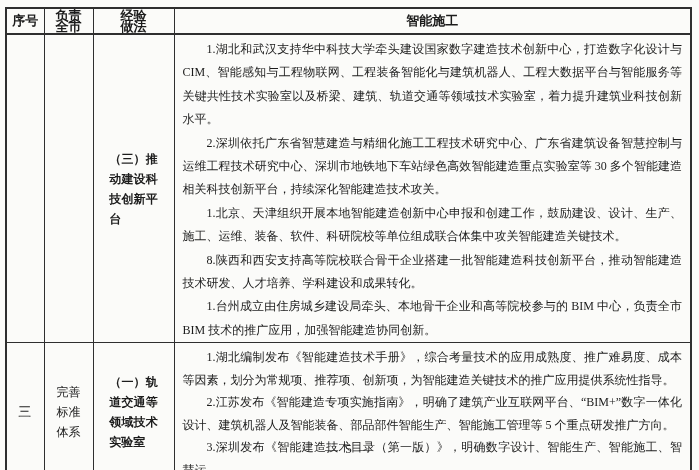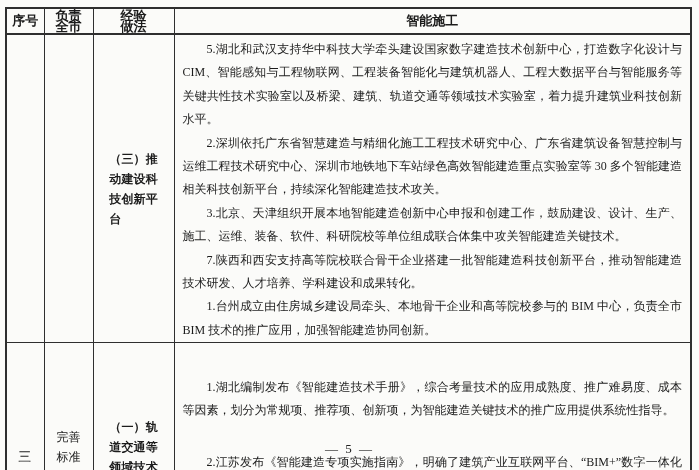--- a/index.html
+++ b/index.html
@@ -63,21 +63,21 @@
   td.cell-practices {
     vertical-align: top;
     padding: 3px 8px 0 8px;
     font-size: 12px;
   }
   .cell-practices p {
     text-indent: 2em;
     text-align: justify;
     line-height: 23.4px;
   }
-  tr.row-2 .cell-practices p { line-height: 22.5px; margin-top: 30px; }
+  tr.row-2 .cell-practices p { line-height: 22.5px; }
 
   tr.row-1 td { height: 281px; }
   tr.row-2 td { height: 116px; }
 
   .page-number {
     position: absolute;
     left: 0; top: 441px;
     width: 100%;
     text-align: center;
     font-size: 13px;
@@ -112,24 +112,24 @@
     <tbody>
       <tr class="row-1">
         <td class="cell-serial"></td>
         <td class="cell-task">
           <div class="task-wrap"></div>
         </td>
         <td class="cell-measure">
           <div class="measure-wrap">（三）推动建设科技创新平台</div>
         </td>
         <td class="cell-practices">
-          <p>5.湖北和武汉支持华中科技大学牵头建设国家数字建造技术创新中心，打造数字化设计与 CIM、智能感知与工程物联网、工程装备智能化与建筑机器人、工程大数据平台与智能服务等关键共性技术实验室以及桥梁、建筑、轨道交通等领域技术实验室，着力提升建筑业科技创新水平。</p>
+          <p>1.湖北和武汉支持华中科技大学牵头建设国家数字建造技术创新中心，打造数字化设计与 CIM、智能感知与工程物联网、工程装备智能化与建筑机器人、工程大数据平台与智能服务等关键共性技术实验室以及桥梁、建筑、轨道交通等领域技术实验室，着力提升建筑业科技创新水平。</p>
           <p>2.深圳依托广东省智慧建造与精细化施工工程技术研究中心、广东省建筑设备智慧控制与运维工程技术研究中心、深圳市地铁地下车站绿色高效智能建造重点实验室等 30 多个智能建造相关科技创新平台，持续深化智能建造技术攻关。</p>
-          <p>3.北京、天津组织开展本地智能建造创新中心申报和创建工作，鼓励建设、设计、生产、施工、运维、装备、软件、科研院校等单位组成联合体集中攻关智能建造关键技术。</p>
-          <p>7.陕西和西安支持高等院校联合骨干企业搭建一批智能建造科技创新平台，推动智能建造技术研发、人才培养、学科建设和成果转化。</p>
+          <p>1.北京、天津组织开展本地智能建造创新中心申报和创建工作，鼓励建设、设计、生产、施工、运维、装备、软件、科研院校等单位组成联合体集中攻关智能建造关键技术。</p>
+          <p>8.陕西和西安支持高等院校联合骨干企业搭建一批智能建造科技创新平台，推动智能建造技术研发、人才培养、学科建设和成果转化。</p>
           <p>1.台州成立由住房城乡建设局牵头、本地骨干企业和高等院校参与的 BIM 中心，负责全市 BIM 技术的推广应用，加强智能建造协同创新。</p>
         </td>
       </tr>
       <tr class="row-2">
         <td class="cell-serial">三</td>
         <td class="cell-task">
           <div class="task-wrap">完善标准体系</div>
         </td>
         <td class="cell-measure">
           <div class="measure-wrap">（一）轨道交通等领域技术实验室</div>

